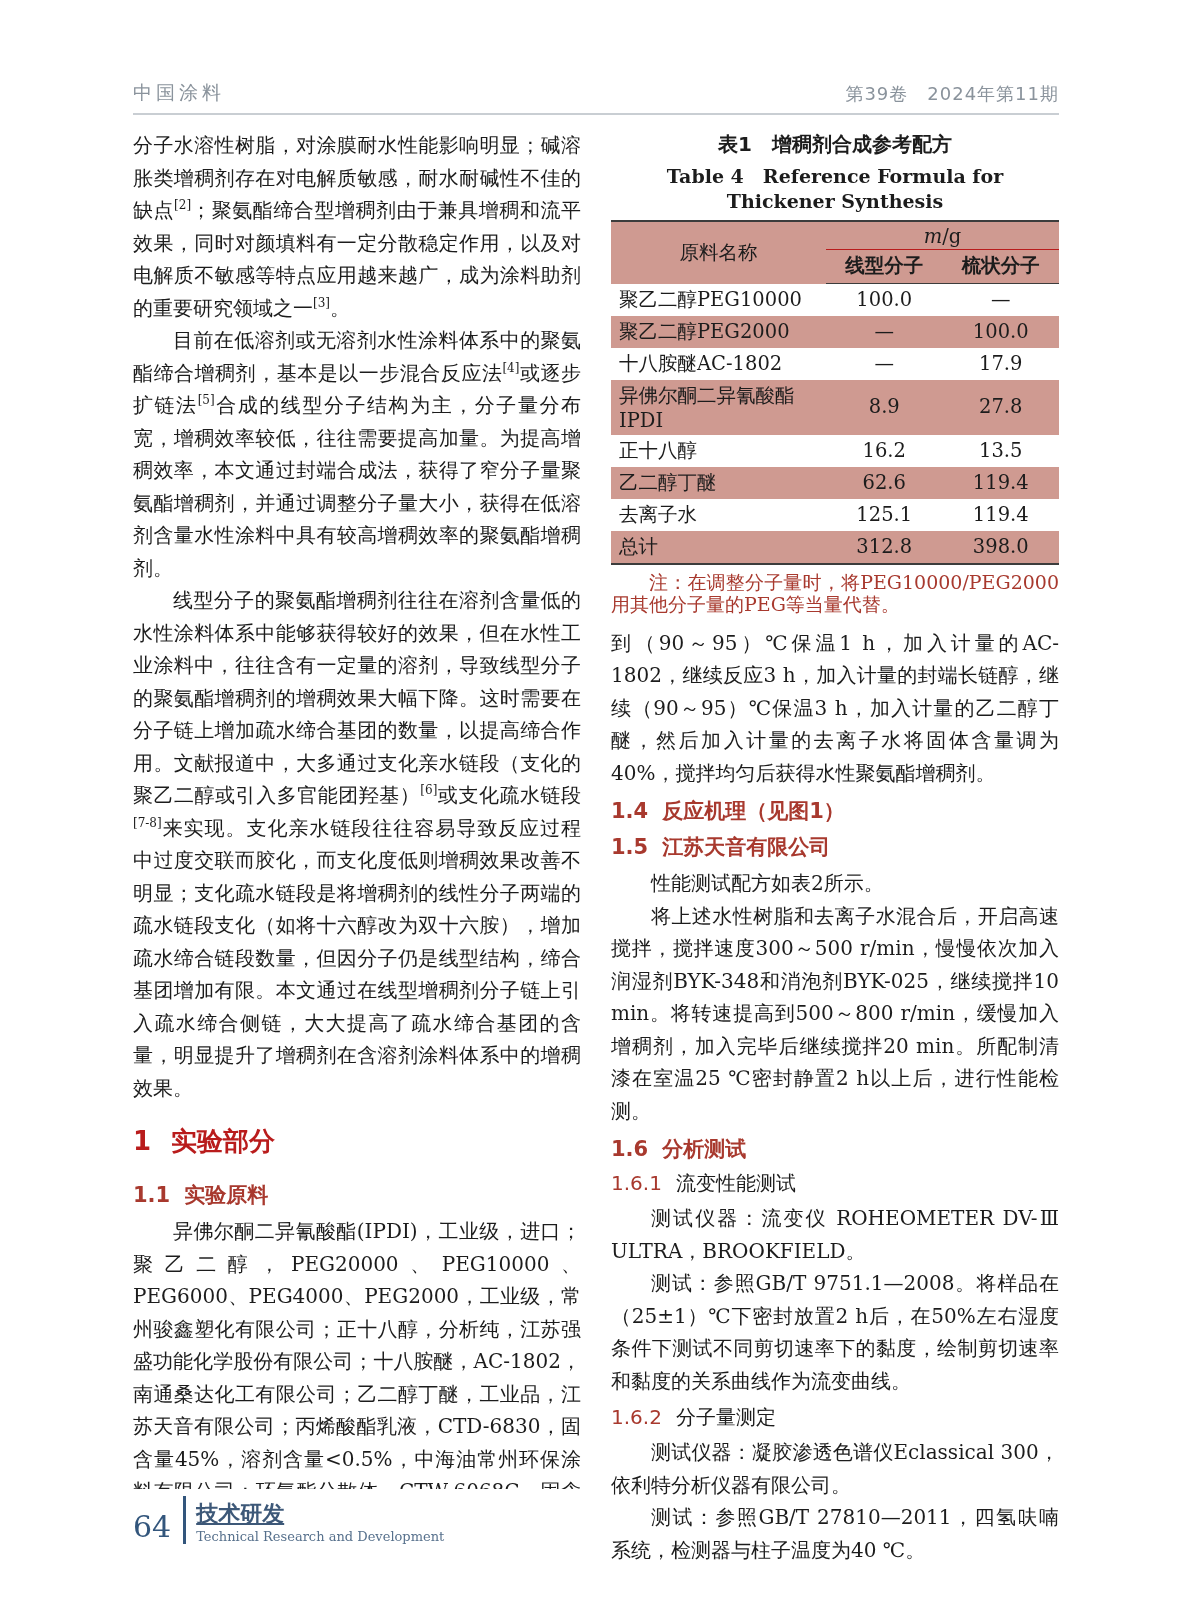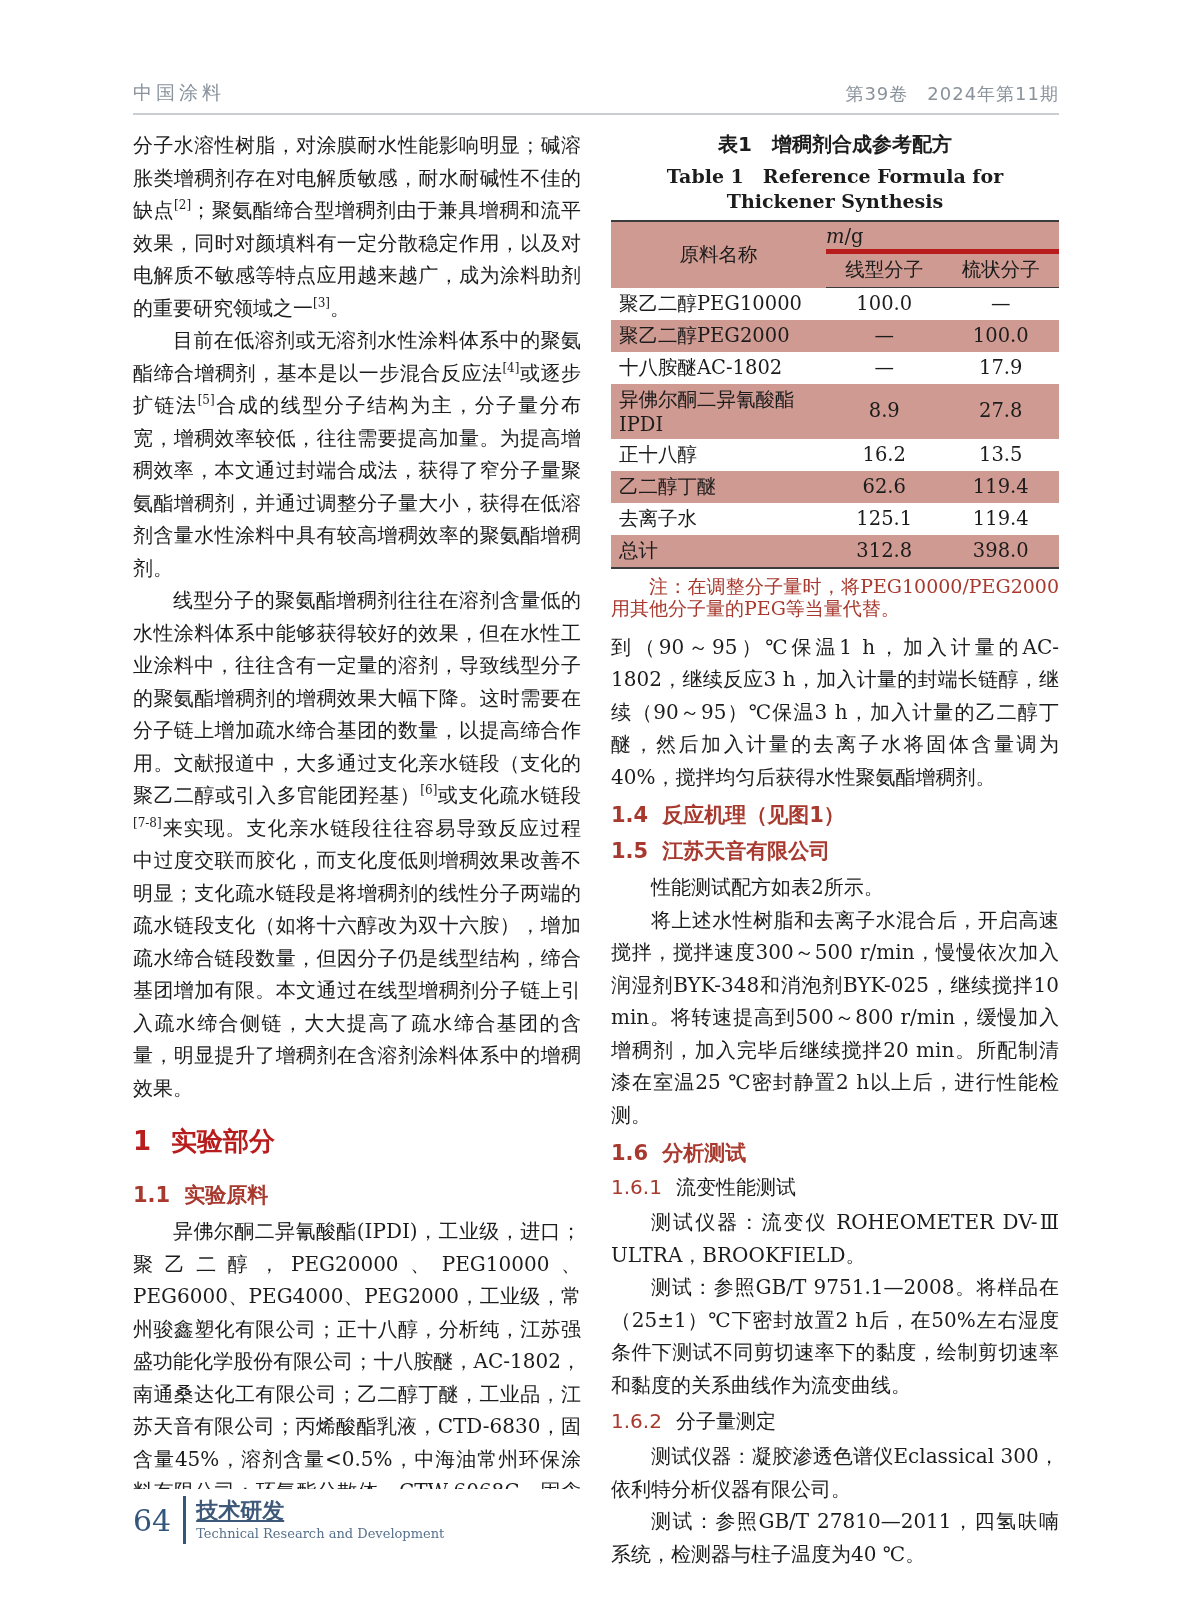--- a/index.html
+++ b/index.html
@@ -42,36 +42,36 @@
   .h3 { margin:7px 0 5px; font-size:20px; font-weight:normal; }
   .h3 .hnum { color:#a8392e; font-family:"DejaVu Sans", sans-serif; margin-right:14px; }
   .h3 .htitle { color:#1c1c1c; }
 
   
   .tbl-caption-zh { text-align:center; font-family:"DejaVu Sans", sans-serif; font-weight:bold; font-size:20px; margin:2px 0 6px; }
   .tbl-caption-en { text-align:center; font-weight:bold; font-size:19px; margin:0 0 8px; }
   table.t1 { width:100%; border-collapse:collapse; border-top:2px solid #3c3c3c; border-bottom:2px solid #3c3c3c; font-size:19.5px; }
   table.t1 th { font-weight:normal; }
   table.t1 thead tr { background:#cf9a91; }
-  table.t1 thead tr.sub th { border-bottom:1.5px solid #3c3c3c; }
+  table.t1 thead tr.sub th { border-bottom:1.5px solid #3c3c3c;font-weight:bold; }
   th.mat-h { width:48%; text-align:center; padding:3px 0; }
-  th.unit-h { border-bottom:5px solid #b91c1c; padding:3px 0 1px; text-align:left; }
+  th.unit-h { border-bottom:1px solid #b91c1c; padding:3px 0 1px; text-align:center; }
   th.unit-h .it { font-style:italic; }
   table.t1 thead tr.sub th.subcol { width:26%; text-align:center; padding:2px 0 4px; }
   table.t1 tbody td { padding:2px 0 3px; }
   table.t1 tbody td.mat { text-align:left; padding-left:8px; }
   table.t1 tbody td.num { text-align:center; }
   table.t1 tbody tr:nth-child(even) { background:#cf9a91; }
   .tbl-note {
     margin:6px 0 12px; color:#a8392e; font-size:19px; line-height:22px;
     text-align:justify; text-indent:2em;
   }
 
   
-  .footer { position:absolute; left:133px; top:1496px; display:flex; align-items:center; }
+  .footer { position:absolute; left:133px; top:1496px; display:flex; align-items:flex-end; }
   .page-num { font-size:30px; color:#33567c; margin-right:12px; }
   .footer-bar { width:3px; height:48px; background:#33567c; margin-right:10px; }
   .footer-zh { font-family:"DejaVu Sans", sans-serif; font-weight:bold; font-size:22px; color:#3d5878; line-height:1.1;text-decoration:underline; }
   .footer-en { font-size:13px; color:#56708c; margin-top:3px; }
 </style>
 </head>
 <body>
 
 <div class="page">
 
@@ -95,21 +95,21 @@
       <div class="h2">
         <span class="hnum">1.1</span><span class="htitle">实验原料</span>
       </div>
       <p class="body">异佛尔酮二异氰酸酯(IPDI)，工业级，进口；聚乙二醇，PEG20000、PEG10000、PEG6000、PEG4000、PEG2000，工业级，常州骏鑫塑化有限公司；正十八醇，分析纯，江苏强盛功能化学股份有限公司；十八胺醚，AC-1802，南通桑达化工有限公司；乙二醇丁醚，工业品，江苏天音有限公司；丙烯酸酯乳液，CTD-6830，固含量45%，溶剂含量&lt;0.5%，中海油常州环保涂料有限公司；环氧酯分散体，CTW-6068C，固含量45%，溶剂含量18%，中海油常州环保涂料有限公司。</p>
 
     </div>
 
     <div class="col col-right">
 
       <div class="tbl-caption-zh">表1　增稠剂合成参考配方</div>
-      <div class="tbl-caption-en">Table 1　Reference Formula for Thickener Synthesis</div>
+      <div class="tbl-caption-en">Table 4　Reference Formula for Thickener Synthesis</div>
 
       <table class="t1">
         <thead>
           <tr>
             <th class="mat-h" rowspan="2">原料名称</th>
             <th class="unit-h" colspan="2"><span class="it">m</span><span>/g</span></th>
           </tr>
           <tr class="sub">
             <th class="subcol">线型分子</th>
             <th class="subcol">梳状分子</th>

